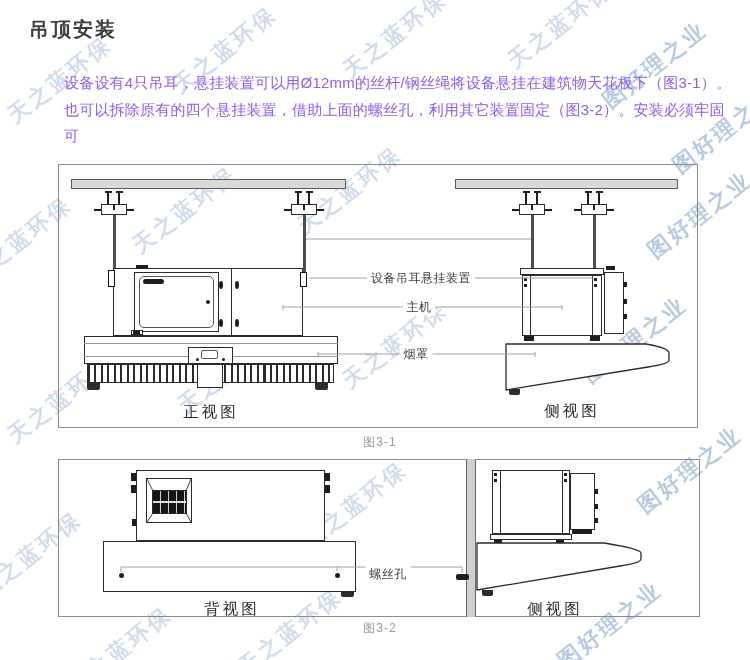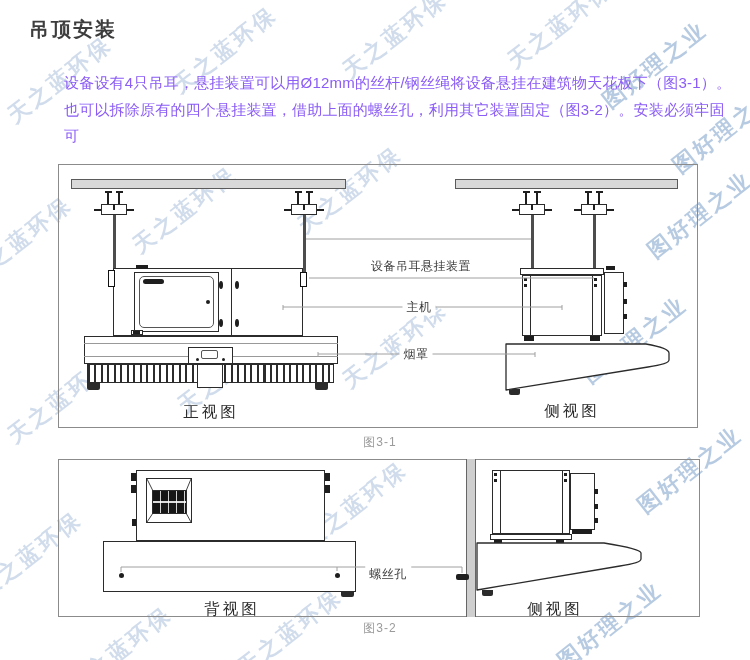--- a/index.html
+++ b/index.html
@@ -208,21 +208,21 @@
       <path d="M147 522 L153 513" stroke="#2b2b2b" stroke-width="0.9" fill="none" stroke-linejoin="round"></path>
       <path d="M191 522 L186 513" stroke="#2b2b2b" stroke-width="0.9" fill="none" stroke-linejoin="round"></path>
       <path d="M477 543 L604 543 Q641 549 641 553 L641 559 Q641 563 620 566 L477 590 Z" stroke="#2b2b2b" stroke-width="1.3" fill="#fff" stroke-linejoin="round"></path>
       <path d="M306 239 H531" stroke="#a0a0a0" stroke-width="1" fill="none" stroke-linejoin="round"></path>
       <path d="M309 278 H594" stroke="#a0a0a0" stroke-width="1" fill="none" stroke-linejoin="round"></path>
       <path d="M283 307 H562 M283 305 V310 M562 305 V310" stroke="#a0a0a0" stroke-width="1" fill="none" stroke-linejoin="round"></path>
       <path d="M318 354 H535 M318 352 V357 M535 352 V357" stroke="#a0a0a0" stroke-width="1" fill="none" stroke-linejoin="round"></path>
       <path d="M121 567 H462 M121 567 V572 M337 567 V571 M462 567 V573" stroke="#a0a0a0" stroke-width="1" fill="none" stroke-linejoin="round"></path>
     </svg>
   <div id="label-layer">
-      <div class="callout" style="left: 421px; top: 266px; font-family: Liberation Mono, monospace;">设备吊耳悬挂装置</div>
+      <div class="callout" style="left: 421px; top: 278px; font-family: Liberation Mono, monospace;">设备吊耳悬挂装置</div>
       <div class="callout" style="left: 419px; top: 307px;">主机</div>
       <div class="callout" style="left: 416px; top: 354px;">烟罩</div>
       <div class="callout" style="left: 388px; top: 574px;">螺丝孔</div>
       <div class="viewlabel" style="left: 211px; top: 402px;">正视图</div>
       <div class="viewlabel" style="left: 572px; top: 401px;">侧视图</div>
       <div class="figcap" style="left: 380px; top: 434px;">图3-1</div>
       <div class="viewlabel" style="left: 232px; top: 599px;">背视图</div>
       <div class="viewlabel" style="left: 555px; top: 599px;">侧视图</div>
       <div class="figcap" style="left: 380px; top: 620px;">图3-2</div>
     </div>

